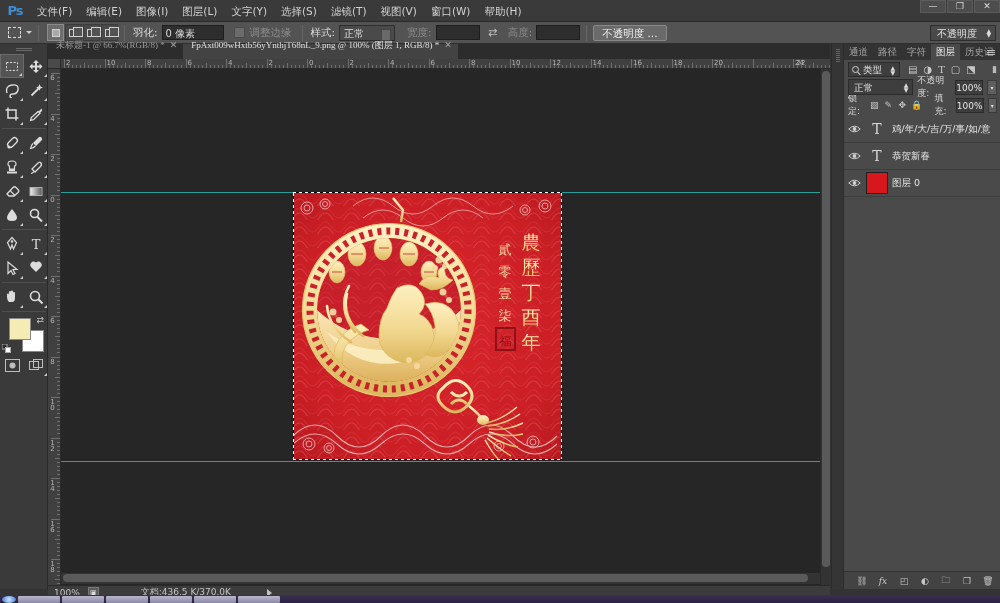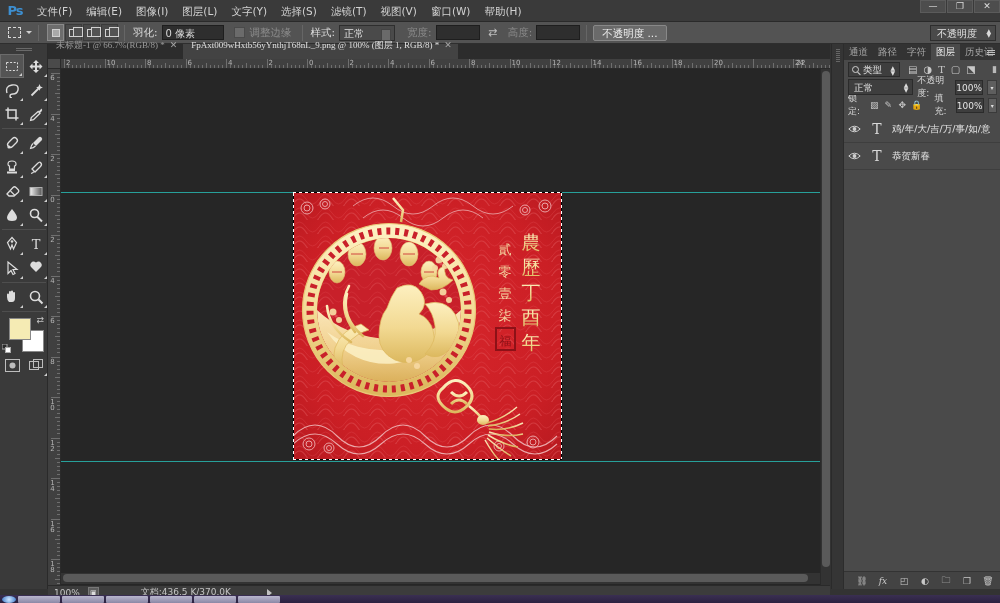--- a/index.html
+++ b/index.html
@@ -1015,20 +1015,30 @@
           <div class="layer">
             <div class="eye">
               <svg width="13" height="10" viewBox="0 0 13 10">
                 <path d="M0.8 5 Q6.5 -0.6 12.2 5 Q6.5 10.6 0.8 5 Z" fill="none" stroke="#cfcfcf" stroke-width="1"></path>
                 <circle cx="6.5" cy="5" r="1.9" fill="#cfcfcf"></circle>
               </svg>
             </div>
             <div class="tico">T</div>
             <div class="lname">恭贺新春</div>
           </div>
+          <div class="layer">
+            <div class="eye">
+              <svg width="13" height="10" viewBox="0 0 13 10">
+                <path d="M0.8 5 Q6.5 -0.6 12.2 5 Q6.5 10.6 0.8 5 Z" fill="none" stroke="#cfcfcf" stroke-width="1"></path>
+                <circle cx="6.5" cy="5" r="1.9" fill="#cfcfcf"></circle>
+              </svg>
+            </div>
+            <div class="thumb" style="background: rgb(216, 23, 28);"></div>
+            <div class="lname">图层 0</div>
+          </div>
         </div>
 
       <div class="lp-bottom">
         <span class="bico">⛓</span>
         <span class="bico" style="font-family:'DejaVu Serif',serif;font-style:italic">fx</span>
         <span class="bico">◰</span>
         <span class="bico">◐</span>
         <span class="bico">🗀</span>
         <span class="bico">❐</span>
         <span class="bico">🗑</span>

